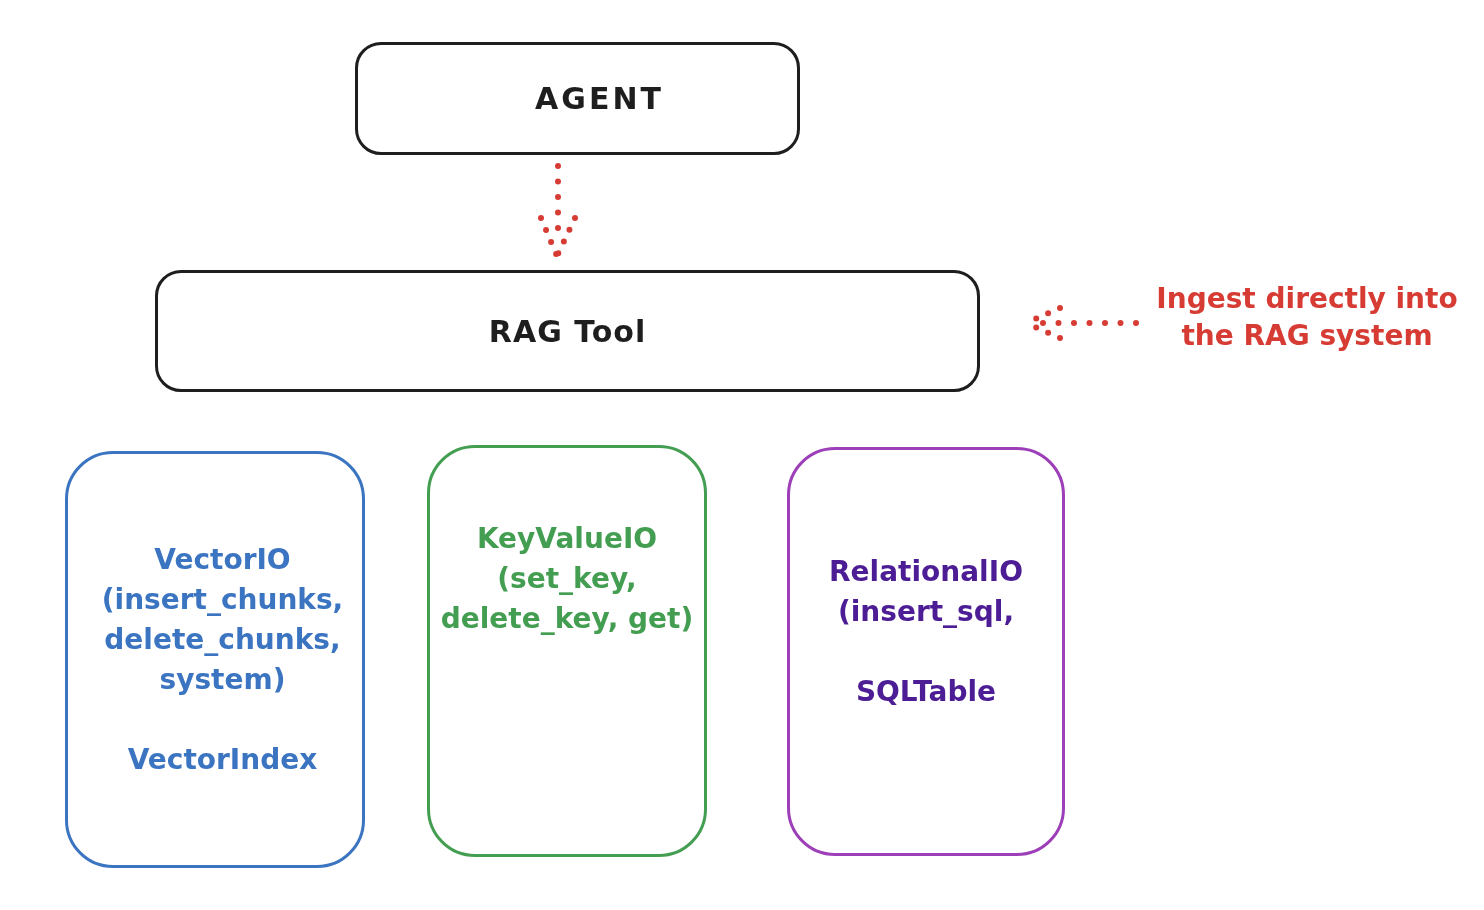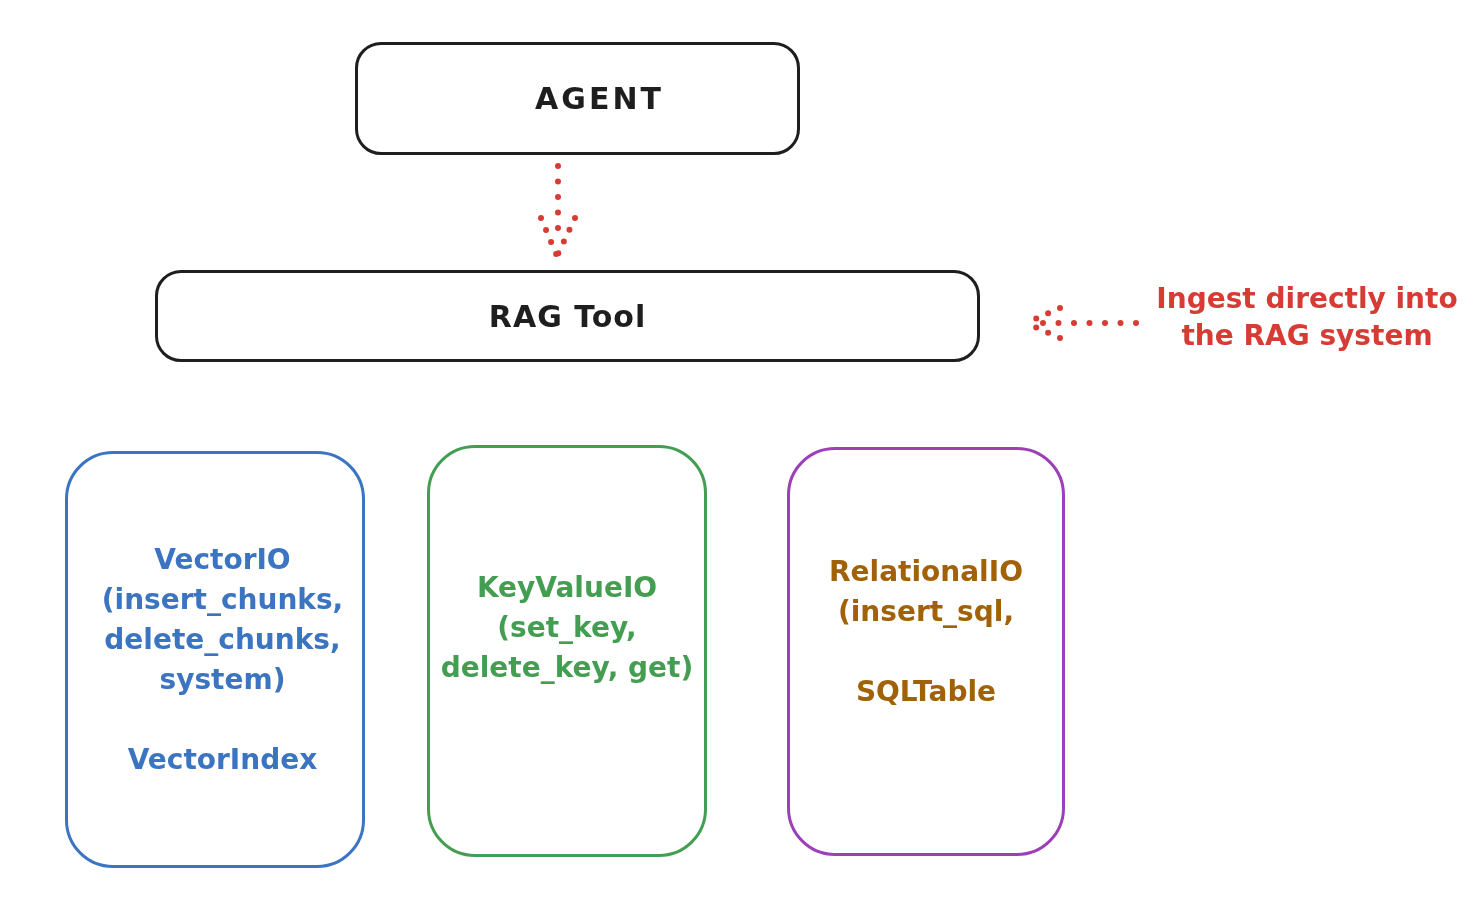--- a/index.html
+++ b/index.html
@@ -31,40 +31,40 @@
     font-weight: 700;
   }
   .agent-box {
     left: 355px; top: 42px;
     width: 445px; height: 113px;
     letter-spacing: 3px;
     padding-left: 44px;
   }
   .rag-box {
     left: 155px; top: 270px;
-    width: 825px; height: 92px;
+    width: 825px; height: 122px;
     font-weight: 600;
     letter-spacing: 1px;
   }
   .io-box {
     border: 3px solid;
     border-radius: 48px;
     display: block;
   }
   .io-vector { left: 65px; top: 451px; width: 300px; height: 417px; padding-left: 15px; }
   .io-keyvalue { left: 427px; top: 445px; width: 280px; height: 412px; }
   .io-relational { left: 787px; top: 447px; width: 278px; height: 409px; }
   .io-text {
     text-align: center;
     font-size: 28px;
     font-weight: 600;
     line-height: 40px;
   }
   .io-vector .io-text { padding-top: 86px; }
-  .io-keyvalue .io-text { padding-top: 120px; }
+  .io-keyvalue .io-text { padding-top: 71px; }
   .io-relational .io-text { padding-top: 102px; }
   .index-label {
     margin-top: 40px;
     text-align: center;
     font-size: 28px;
     font-weight: 600;
   }
   .arrow-svg {
     position: absolute;
     overflow: visible;
@@ -129,20 +129,20 @@
 
   <div class="box io-box io-keyvalue" style="border-color: rgb(68, 158, 82);">
     <div class="io-text" style="color: rgb(68, 158, 82);">
       <div>KeyValueIO</div>
       <div>(set_key,</div>
       <div>delete_key, get)</div>
     </div>
   </div>
 
   <div class="box io-box io-relational" style="border-color: rgb(156, 63, 184);">
-    <div class="io-text" style="color: #a16207;">
+    <div class="io-text" style="color: #4c1d95;">
       <div>RelationalIO</div>
       <div>(insert_sql,</div>
       <div class="index-label">SQLTable</div>
     </div>
   </div>
 
 </div>
 
 </body></html>

